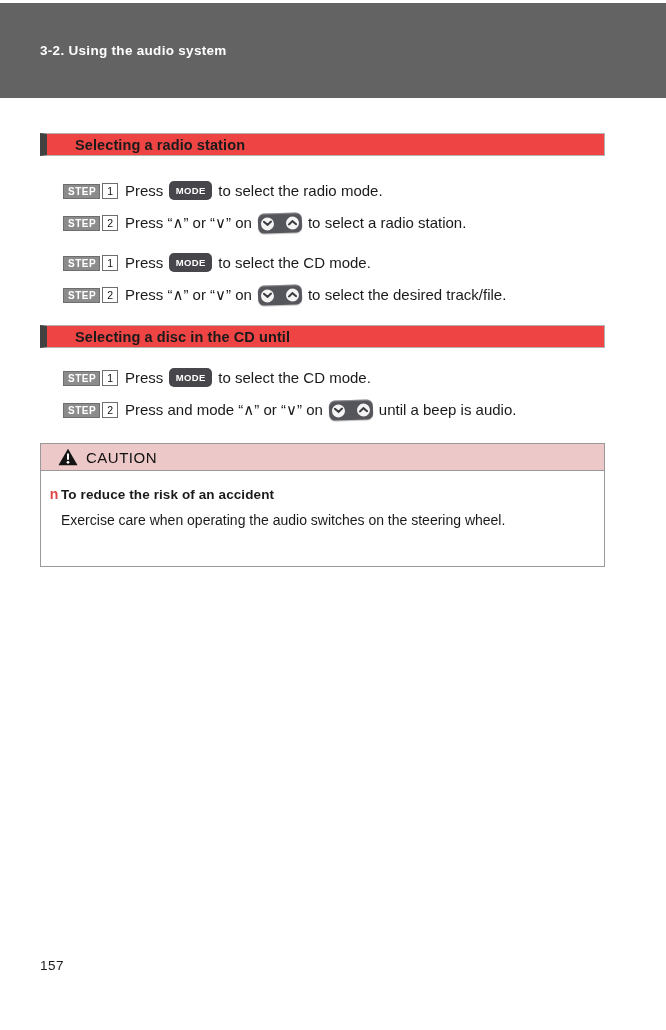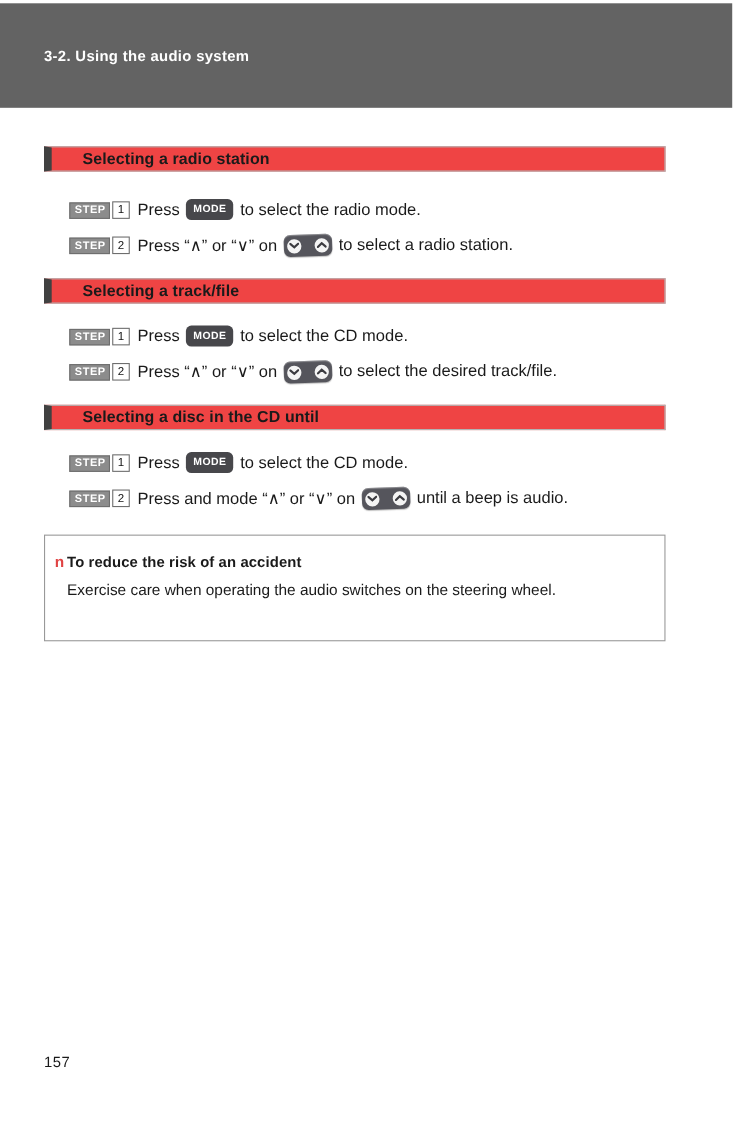--- a/index.html
+++ b/index.html
@@ -105,23 +105,20 @@
         <span class="sw-c">
           <svg width="9" height="6" viewBox="0 0 10 6">
               <path d="M1 5 L5 1.4 L9 5" stroke="#3b3b40" stroke-width="2.2" fill="none" stroke-linecap="round"></path>
             </svg>
         </span>
       </span>
       <span class="step-text">to select a radio station.</span>
     </div>
 
 
-    <div class="section-head mt20">
-      <span class="t">Selecting a track/file</span>
-    </div>
 
     <div class="step mt19">
       <span class="step-badge">
         <span class="step-word">STEP</span>
         <span class="step-num">1</span>
       </span>
       <span class="step-text">Press</span>
       <span class="mode-btn">MODE</span>
       <span class="step-text">to select the CD mode.</span>
     </div>
@@ -176,20 +173,30 @@
         <span class="sw-c">
           <svg width="9" height="6" viewBox="0 0 10 6">
               <path d="M1 5 L5 1.4 L9 5" stroke="#3b3b40" stroke-width="2.2" fill="none" stroke-linecap="round"></path>
             </svg>
         </span>
       </span>
       <span class="step-text">until a beep is audio.</span>
     </div>
 
     <div class="caution mt23">
+      <div class="caution-head">
+        <span class="warn">
+          <svg width="20" height="18" viewBox="0 0 22 19">
+            <path d="M11 0.5 L21.5 18.5 H0.5 Z" fill="#141414"></path>
+            <rect x="9.9" y="5.5" width="2.2" height="7.2" rx="1.1" fill="#fff"></rect>
+            <circle cx="11" cy="15.4" r="1.5" fill="#fff"></circle>
+          </svg>
+        </span>
+        <span class="caution-label">CAUTION</span>
+      </div>
       <div class="caution-body">
         <div class="caution-item">
           <span class="bullet">n</span>
           <span class="caution-title">To reduce the risk of an accident</span>
         </div>
         <p class="caution-text">Exercise care when operating the audio switches on the steering wheel.</p>
       </div>
     </div>
 
   </div>

